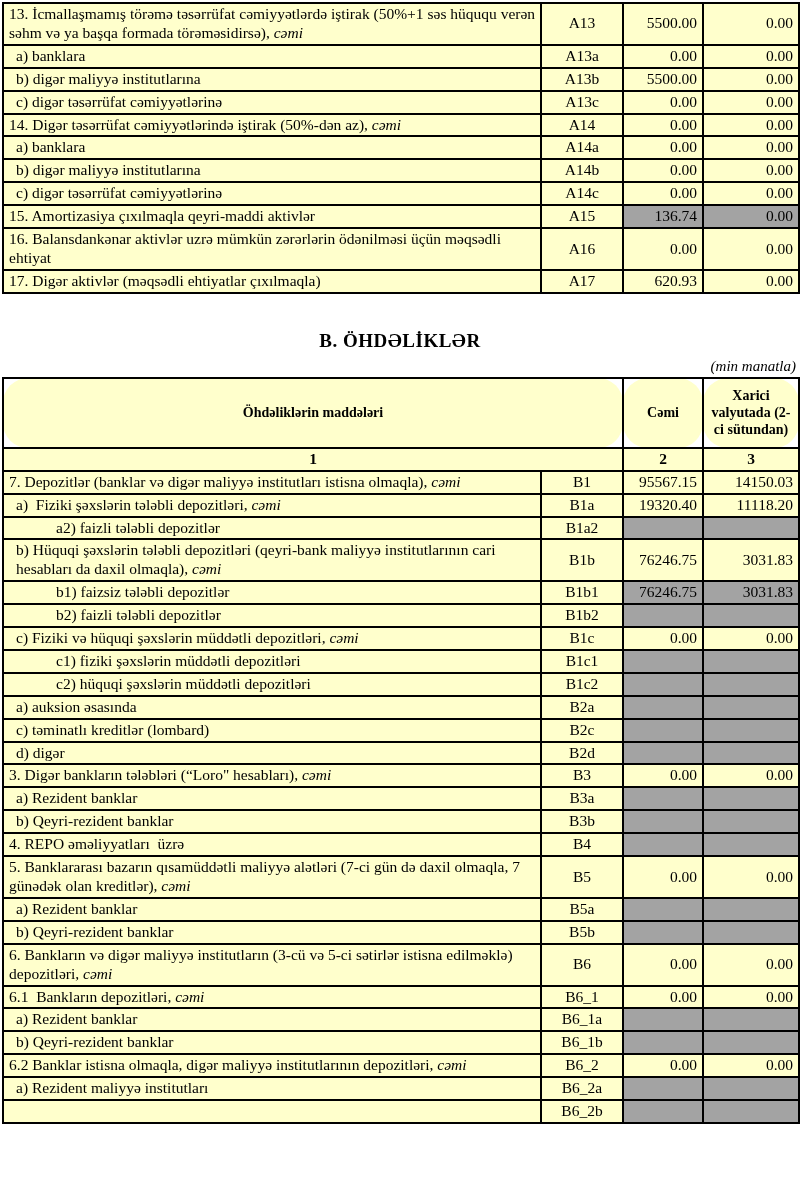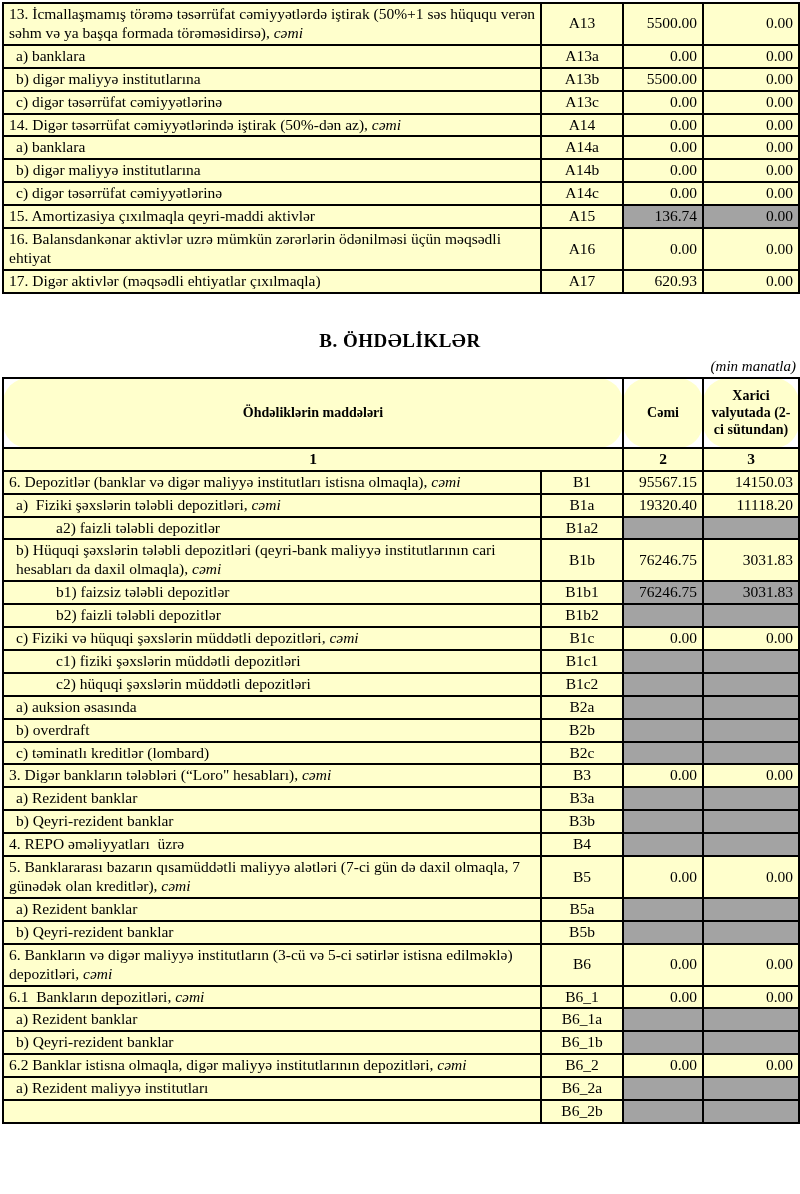--- a/index.html
+++ b/index.html
@@ -123,21 +123,21 @@
         <th>Xarici valyutada (2-ci sütundan)</th>
       </tr>
       <tr class="nums">
         <td colspan="2">1</td>
         <td>2</td>
         <td>3</td>
       </tr>
     </thead>
     <tbody>
         <tr>
-          <td class="lbl ind0"><span>6. Depozitlər (banklar və digər maliyyə institutları istisna olmaqla), </span><span class="em">cəmi</span></td>
+          <td class="lbl ind0"><span>7. Depozitlər (banklar və digər maliyyə institutları istisna olmaqla), </span><span class="em">cəmi</span></td>
           <td class="code">B1</td>
           <td class="val">95567.15</td>
           <td class="val">14150.03</td>
         </tr>
         <tr>
           <td class="lbl ind1"><span>a)&nbsp; Fiziki şəxslərin tələbli depozitləri, </span><span class="em">cəmi</span></td>
           <td class="code">B1a</td>
           <td class="val">19320.40</td>
           <td class="val">11118.20</td>
         </tr>
@@ -183,32 +183,32 @@
           <td class="val w"></td>
           <td class="val w"></td>
         </tr>
         <tr>
           <td class="lbl ind1"><span>a) auksion əsasında</span></td>
           <td class="code">B2a</td>
           <td class="val w"></td>
           <td class="val w"></td>
         </tr>
         <tr>
-          <td class="lbl ind1"><span>b) overdraft</span></td>
-          <td class="code">B2b</td>
-          <td class="val w"></td>
-          <td class="val w"></td>
-        </tr>
-        <tr>
           <td class="lbl ind1"><span>c) təminatlı kreditlər (lombard)</span></td>
           <td class="code">B2c</td>
           <td class="val w"></td>
           <td class="val w"></td>
         </tr>
         <tr>
+          <td class="lbl ind1"><span>d) digər</span></td>
+          <td class="code">B2d</td>
+          <td class="val w"></td>
+          <td class="val w"></td>
+        </tr>
+        <tr>
           <td class="lbl ind0"><span>3. Digər bankların tələbləri (“Loro" hesabları), </span><span class="em">cəmi</span></td>
           <td class="code">B3</td>
           <td class="val">0.00</td>
           <td class="val">0.00</td>
         </tr>
         <tr>
           <td class="lbl ind1"><span>a) Rezident banklar</span></td>
           <td class="code">B3a</td>
           <td class="val w"></td>
           <td class="val w"></td>

